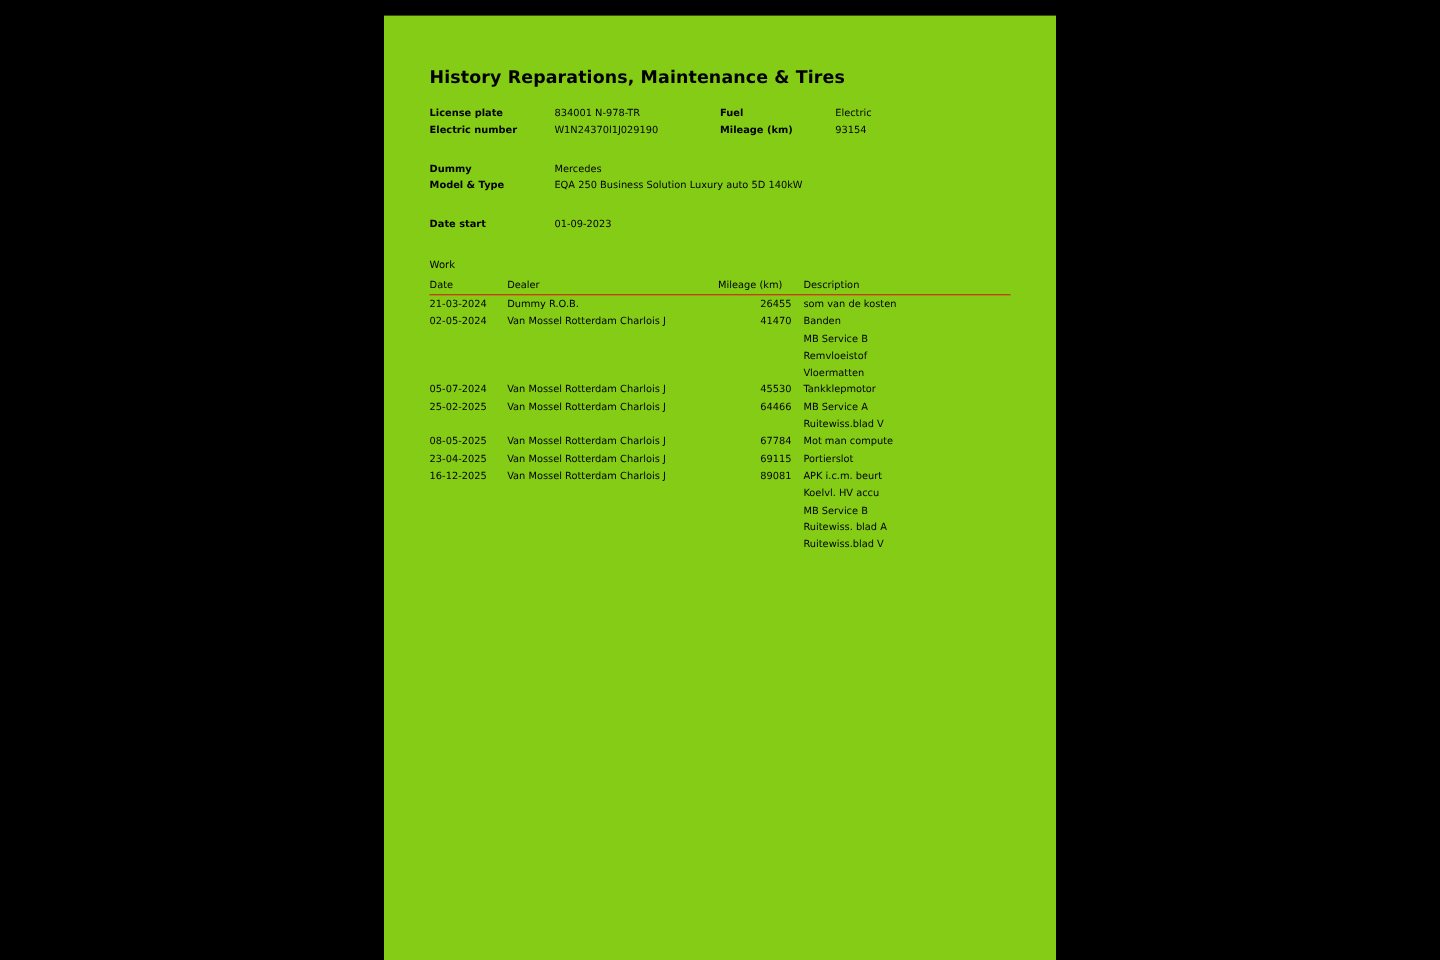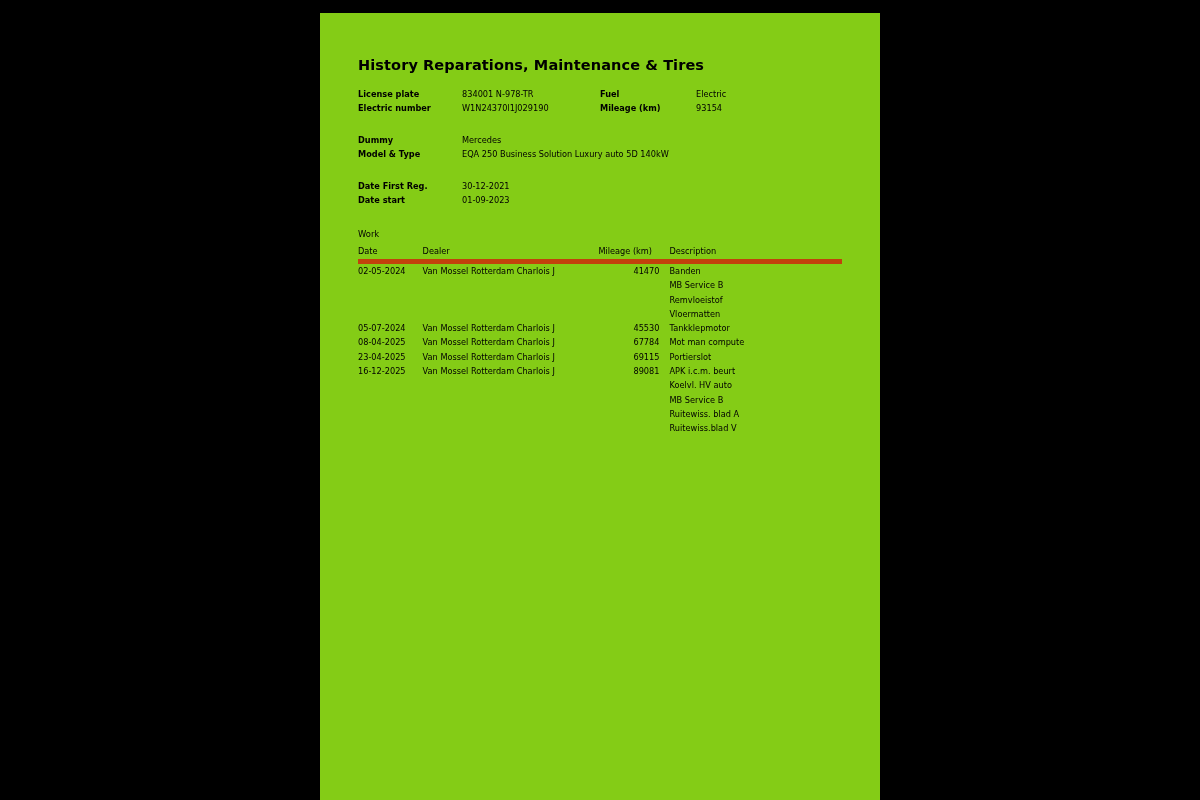--- a/index.html
+++ b/index.html
@@ -72,21 +72,21 @@
   }
   table.work {
     border-collapse: collapse;
     font-size: 8.2px;
     width: 484px;
   }
   table.work thead th {
     font-weight: normal;
     text-align: left;
     padding: 0 0 3px 0;
-    border-bottom: 5px solid #c2410c;
+    border-bottom: 1px solid #c2410c;
     vertical-align: bottom;
   }
   table.work tbody td {
     padding: 0;
     vertical-align: top;
     line-height: 14.3px;
   }
   .c-date { width: 66px; }
   .c-dealer { width: 180px; }
   .c-mileage { width: 62px; text-align: right; padding-right: 8px !important; }
@@ -131,24 +131,20 @@
         <span class="val">Mercedes</span>
       </div>
 
       <div class="meta-row">
         <span class="lbl">Model &amp; Type</span>
         <span class="val">EQA 250 Business Solution Luxury auto 5D 140kW</span>
       </div>
 
       <div class="gap-block"></div>
 
-      <div class="meta-row">
-        <span class="lbl">Date First Reg.</span>
-        <span class="val">30-12-2021</span>
-      </div>
 
       <div class="meta-row">
         <span class="lbl">Date start</span>
         <span class="val">01-09-2023</span>
       </div>
 
     </div>
 
     <div class="work-head">Work</div>
 
@@ -156,61 +152,78 @@
       <thead>
         <tr>
           <th class="c-date">Date</th>
           <th class="c-dealer">Dealer</th>
           <th class="c-mileage">Mileage (km)</th>
           <th class="c-desc">Description</th>
         </tr>
       </thead>
       <tbody id="work-body">
           <tr>
+            <td class="c-date">21-03-2024</td>
+            <td class="c-dealer">Dummy R.O.B.</td>
+            <td class="c-mileage">26455</td>
+            <td class="c-desc">
+              <div class="desc-extra">som van de kosten</div>
+            </td>
+          </tr>
+          <tr>
             <td class="c-date">02-05-2024</td>
             <td class="c-dealer">Van Mossel Rotterdam Charlois J</td>
             <td class="c-mileage">41470</td>
             <td class="c-desc">
               <div class="desc-extra">Banden</div>
               <div class="desc-extra">MB Service B</div>
               <div class="desc-extra">Remvloeistof</div>
               <div class="desc-extra">Vloermatten</div>
             </td>
           </tr>
           <tr>
             <td class="c-date">05-07-2024</td>
             <td class="c-dealer">Van Mossel Rotterdam Charlois J</td>
             <td class="c-mileage">45530</td>
             <td class="c-desc">
               <div class="desc-extra">Tankklepmotor</div>
             </td>
           </tr>
           <tr>
-            <td class="c-date">08-04-2025</td>
+            <td class="c-date">25-02-2025</td>
+            <td class="c-dealer">Van Mossel Rotterdam Charlois J</td>
+            <td class="c-mileage">64466</td>
+            <td class="c-desc">
+              <div class="desc-extra">MB Service A</div>
+              <div class="desc-extra">Ruitewiss.blad V</div>
+            </td>
+          </tr>
+          <tr>
+            <td class="c-date">08-05-2025</td>
             <td class="c-dealer">Van Mossel Rotterdam Charlois J</td>
             <td class="c-mileage">67784</td>
             <td class="c-desc">
               <div class="desc-extra">Mot man compute</div>
             </td>
           </tr>
           <tr>
             <td class="c-date">23-04-2025</td>
             <td class="c-dealer">Van Mossel Rotterdam Charlois J</td>
             <td class="c-mileage">69115</td>
             <td class="c-desc">
               <div class="desc-extra">Portierslot</div>
             </td>
           </tr>
           <tr>
             <td class="c-date">16-12-2025</td>
             <td class="c-dealer">Van Mossel Rotterdam Charlois J</td>
             <td class="c-mileage">89081</td>
             <td class="c-desc">
               <div class="desc-extra">APK i.c.m. beurt</div>
-              <div class="desc-extra">Koelvl. HV auto</div>
+              <div class="desc-extra">Koelvl. HV accu</div>
               <div class="desc-extra">MB Service B</div>
               <div class="desc-extra">Ruitewiss. blad A</div>
               <div class="desc-extra">Ruitewiss.blad V</div>
             </td>
           </tr>
         </tbody>
     </table>
 
   </div>
 </div>

